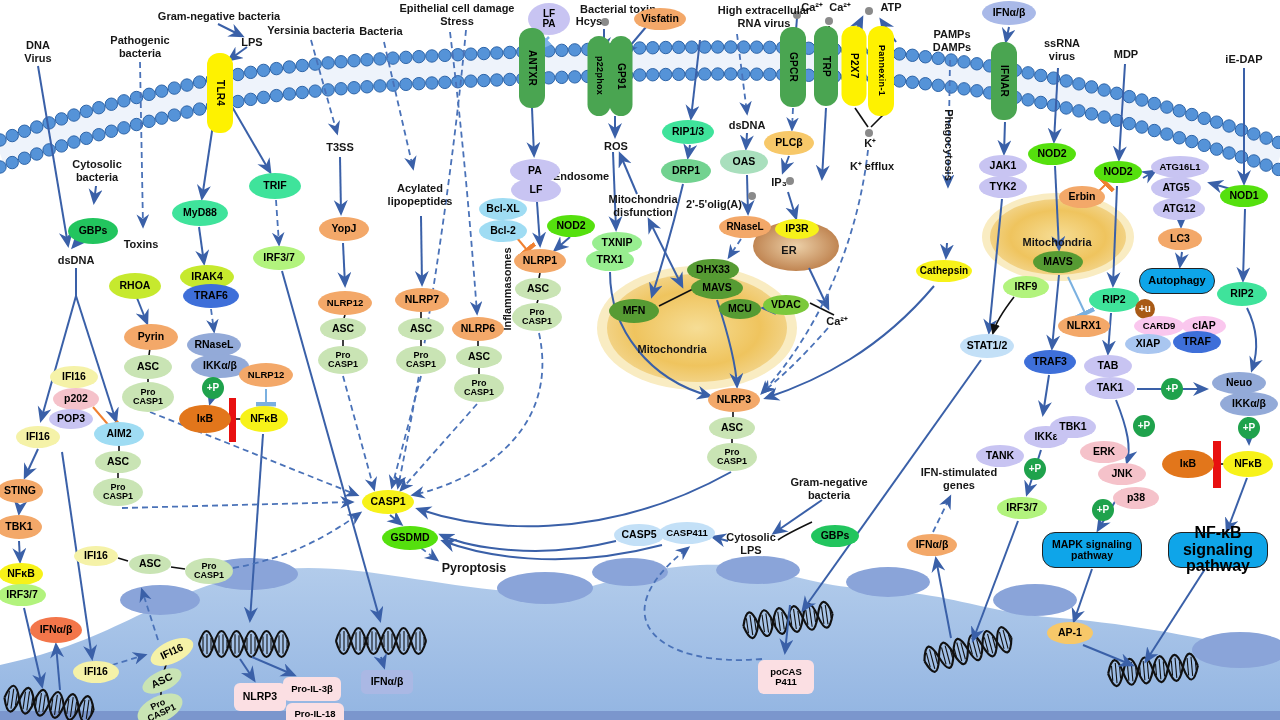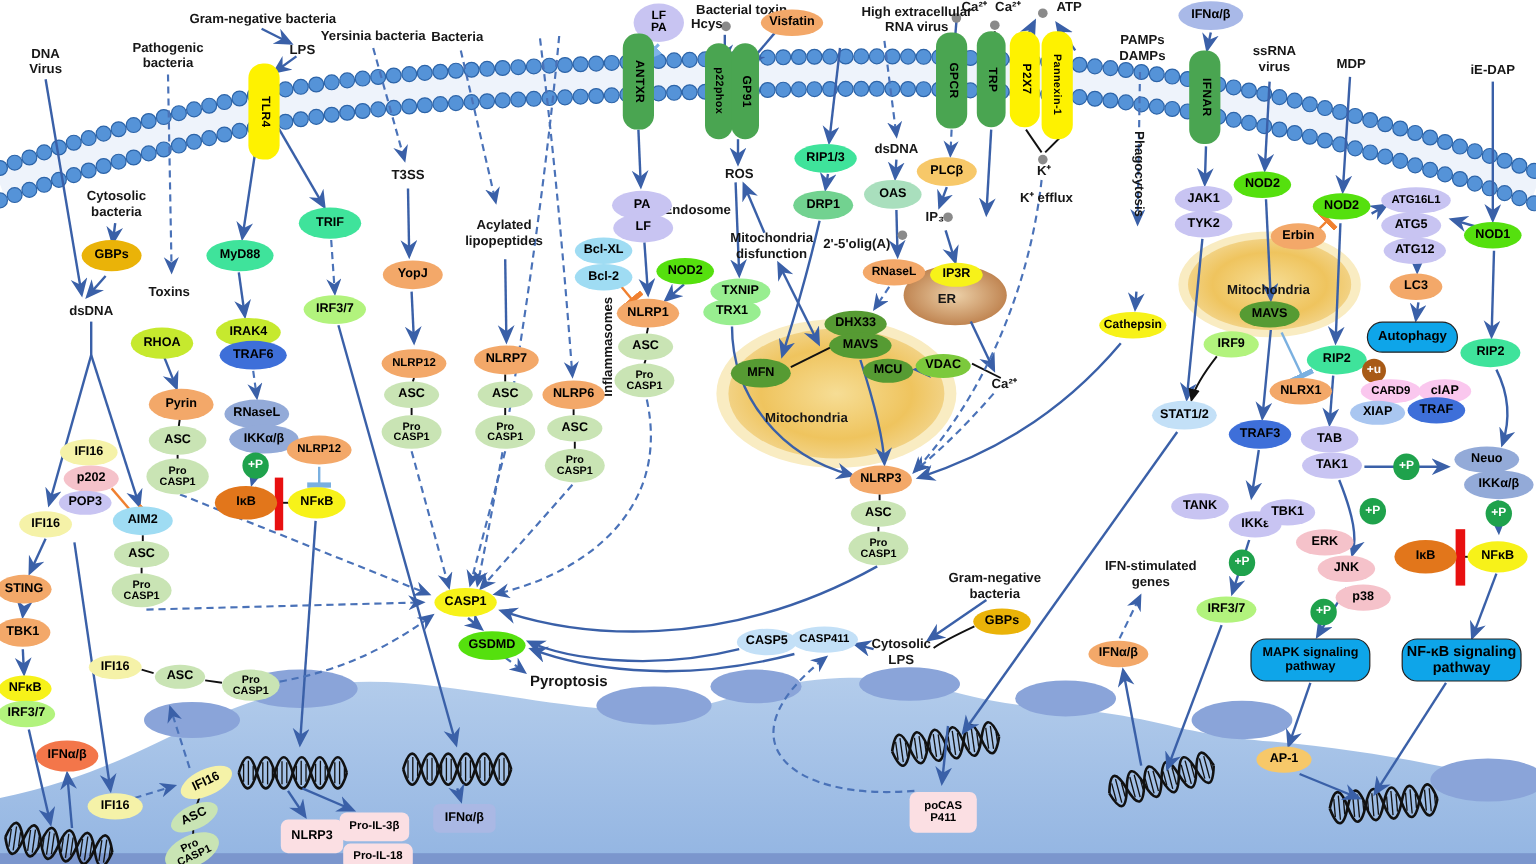--- a/index.html
+++ b/index.html
@@ -20,21 +20,21 @@
   .c-palegreen2{background:#a9dfbd;}
   .c-ltgreen{background:#98ee90;}
   .c-irf{background:#b2f37d;}
   .c-darkgreen{background:#569b33;}
   .c-vdac{background:#7cc93c;}
   .c-orange{background:#f3a869;}
   .c-sandy{background:#f7c869;}
   .c-dkorange{background:#e2761b;}
   .c-yellow{background:#f7f219;}
   .c-ltyellow{background:#f5f2a8;}
-  .c-tan{background:#eab308;}
+  .c-tan{background:#22c55e;margin-top:18px;}
   .c-royal{background:#3e6fd9;}
   .c-bluegray{background:#93aad8;}
   .c-lav{background:#c8c4f2;}
   .c-ltblue{background:#9fdcf3;}
   .c-paleblue{background:#c3e0f7;}
   .c-xiap{background:#a9c6f0;}
   .c-pink{background:#f5c2ca;}
   .c-ltpink{background:#fac7ee;}
   .c-steel{background:#5d8ec7;box-shadow:0 0 0 4px rgba(160,190,230,.55);}
   .c-ygreen{background:#c6e92e;}
@@ -620,20 +620,22 @@
   </svg>
   <div id="nodes">
       <div class="node label" style="left: 38px; top: 52px; width: 60px; height: 30px; transform: translate(-50%, -50%);">DNA
 Virus</div>
       <div class="node label" style="left: 140px; top: 47px; width: 80px; height: 30px; transform: translate(-50%, -50%);">Pathogenic
 bacteria</div>
       <div class="node label" style="left: 219px; top: 16px; width: 140px; height: 14px; transform: translate(-50%, -50%);">Gram-negative bacteria</div>
       <div class="node label" style="left: 252px; top: 42px; width: 30px; height: 14px; transform: translate(-50%, -50%);">LPS</div>
       <div class="node label" style="left: 311px; top: 30px; width: 110px; height: 14px; transform: translate(-50%, -50%);">Yersinia bacteria</div>
       <div class="node label" style="left: 381px; top: 31px; width: 60px; height: 14px; transform: translate(-50%, -50%);">Bacteria</div>
+      <div class="node label" style="left: 457px; top: 15px; width: 150px; height: 28px; transform: translate(-50%, -50%);">Epithelial cell damage
+Stress</div>
       <div class="node label" style="left: 618px; top: 9px; width: 100px; height: 14px; transform: translate(-50%, -50%);">Bacterial toxin</div>
       <div class="node label" style="left: 589px; top: 21px; width: 36px; height: 13px; transform: translate(-50%, -50%);">Hcys</div>
       <div class="node label" style="left: 764px; top: 17px; width: 120px; height: 28px; transform: translate(-50%, -50%);">High extracellular
 RNA virus</div>
       <div class="node label" style="left: 812px; top: 7px; width: 34px; height: 13px; transform: translate(-50%, -50%);">Ca²⁺</div>
       <div class="node label" style="left: 840px; top: 7px; width: 34px; height: 13px; transform: translate(-50%, -50%);">Ca²⁺</div>
       <div class="node label" style="left: 891px; top: 7px; width: 30px; height: 13px; transform: translate(-50%, -50%);">ATP</div>
       <div class="node label" style="left: 952px; top: 41px; width: 60px; height: 28px; transform: translate(-50%, -50%);">PAMPs
 DAMPs</div>
       <div class="node label" style="left: 1062px; top: 50px; width: 50px; height: 28px; transform: translate(-50%, -50%);">ssRNA
@@ -790,36 +792,36 @@
       <div class="node c-white" style="left: 1177px; top: 281px; width: 76px; height: 26px; font-size: 11px; transform: translate(-50%, -50%);">Autophagy</div>
       <div class="node c-spring" style="left: 1114px; top: 300px; width: 50px; height: 24px; transform: translate(-50%, -50%);">RIP2</div>
       <div class="node c-ucircle" style="left: 1145px; top: 309px; width: 20px; height: 20px; transform: translate(-50%, -50%);">+u</div>
       <div class="node c-ltpink" style="left: 1159px; top: 326px; width: 50px; height: 20px; font-size: 9.5px; transform: translate(-50%, -50%);">CARD9</div>
       <div class="node c-ltpink" style="left: 1204px; top: 326px; width: 44px; height: 20px; transform: translate(-50%, -50%);">cIAP</div>
       <div class="node c-xiap" style="left: 1148px; top: 344px; width: 46px; height: 20px; transform: translate(-50%, -50%);">XIAP</div>
       <div class="node c-royal" style="left: 1197px; top: 342px; width: 48px; height: 22px; transform: translate(-50%, -50%);">TRAF</div>
       <div class="node c-spring" style="left: 1242px; top: 294px; width: 50px; height: 24px; transform: translate(-50%, -50%);">RIP2</div>
       <div class="node c-lav" style="left: 1108px; top: 366px; width: 48px; height: 22px; transform: translate(-50%, -50%);">TAB</div>
       <div class="node c-lav" style="left: 1110px; top: 388px; width: 50px; height: 22px; transform: translate(-50%, -50%);">TAK1</div>
-      <div class="node c-lav" style="left: 1000px; top: 422px; width: 48px; height: 22px; transform: translate(-50%, -50%); text-align: right;">TANK</div>
+      <div class="node c-lav" style="left: 1000px; top: 456px; width: 48px; height: 22px; transform: translate(-50%, -50%); text-align: right;">TANK</div>
       <div class="node c-lav" style="left: 1046px; top: 437px; width: 44px; height: 22px; transform: translate(-50%, -50%);">IKKε</div>
       <div class="node c-lav" style="left: 1073px; top: 427px; width: 46px; height: 22px; transform: translate(-50%, -50%);">TBK1</div>
       <div class="node c-pcircle" style="left: 1172px; top: 389px; width: 22px; height: 22px; transform: translate(-50%, -50%);">+P</div>
       <div class="node c-pcircle" style="left: 1144px; top: 426px; width: 22px; height: 22px; transform: translate(-50%, -50%);">+P</div>
       <div class="node c-pcircle" style="left: 1035px; top: 469px; width: 22px; height: 22px; transform: translate(-50%, -50%);">+P</div>
       <div class="node c-pcircle" style="left: 1103px; top: 510px; width: 22px; height: 22px; transform: translate(-50%, -50%);">+P</div>
       <div class="node c-pcircle" style="left: 1249px; top: 428px; width: 22px; height: 22px; transform: translate(-50%, -50%);">+P</div>
       <div class="node c-irf" style="left: 1022px; top: 508px; width: 50px; height: 22px; transform: translate(-50%, -50%);">IRF3/7</div>
       <div class="node c-pink" style="left: 1104px; top: 452px; width: 48px; height: 22px; transform: translate(-50%, -50%);">ERK</div>
       <div class="node c-pink" style="left: 1122px; top: 474px; width: 48px; height: 22px; transform: translate(-50%, -50%);">JNK</div>
       <div class="node c-pink" style="left: 1136px; top: 498px; width: 46px; height: 22px; transform: translate(-50%, -50%);">p38</div>
       <div class="node c-bluegray" style="left: 1239px; top: 383px; width: 54px; height: 22px; transform: translate(-50%, -50%);">Neuo</div>
       <div class="node c-bluegray" style="left: 1249px; top: 404px; width: 58px; height: 24px; transform: translate(-50%, -50%);">IKKα/β</div>
       <div class="node c-dkorange" style="left: 1188px; top: 464px; width: 52px; height: 28px; transform: translate(-50%, -50%);">IκB</div>
       <div class="node c-yellow" style="left: 1248px; top: 464px; width: 50px; height: 26px; transform: translate(-50%, -50%);">NFκB</div>
       <div class="node c-white" style="left: 1092px; top: 550px; width: 100px; height: 36px; font-size: 10.5px; transform: translate(-50%, -50%);">MAPK signaling
 pathway</div>
-      <div class="node c-white" style="left: 1218px; top: 550px; width: 100px; height: 36px; font-size: 12px; transform: translate(-50%, -50%);">NF-κB signaling
+      <div class="node c-white" style="left: 1218px; top: 550px; width: 100px; height: 36px; font-size: 16px; transform: translate(-50%, -50%);">NF-κB signaling
 pathway</div>
       <div class="node c-orange" style="left: 932px; top: 545px; width: 50px; height: 22px; transform: translate(-50%, -50%);">IFNα/β</div>
       <div class="node c-sandy" style="left: 1070px; top: 633px; width: 46px; height: 22px; transform: translate(-50%, -50%);">AP-1</div>
     </div>
 </div>
 
 </body></html>

